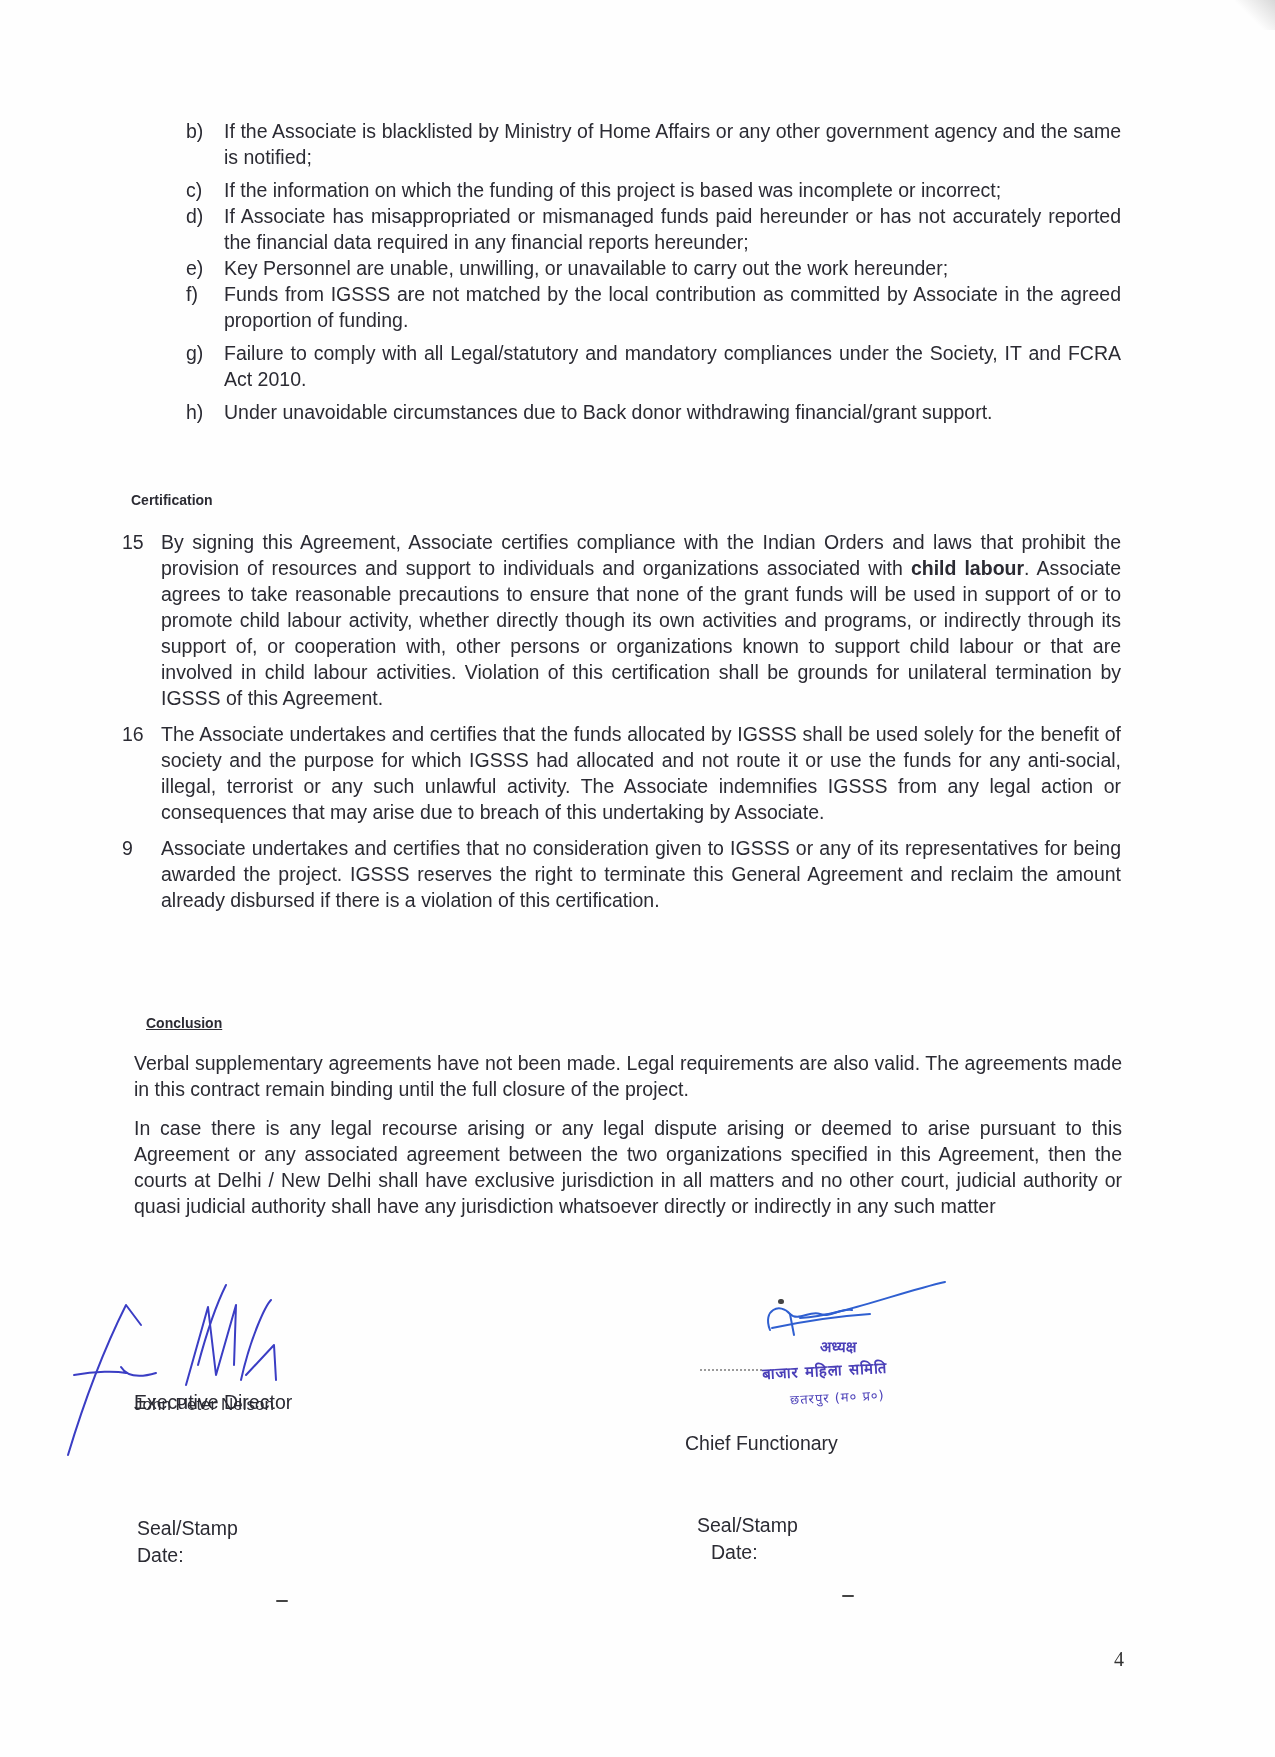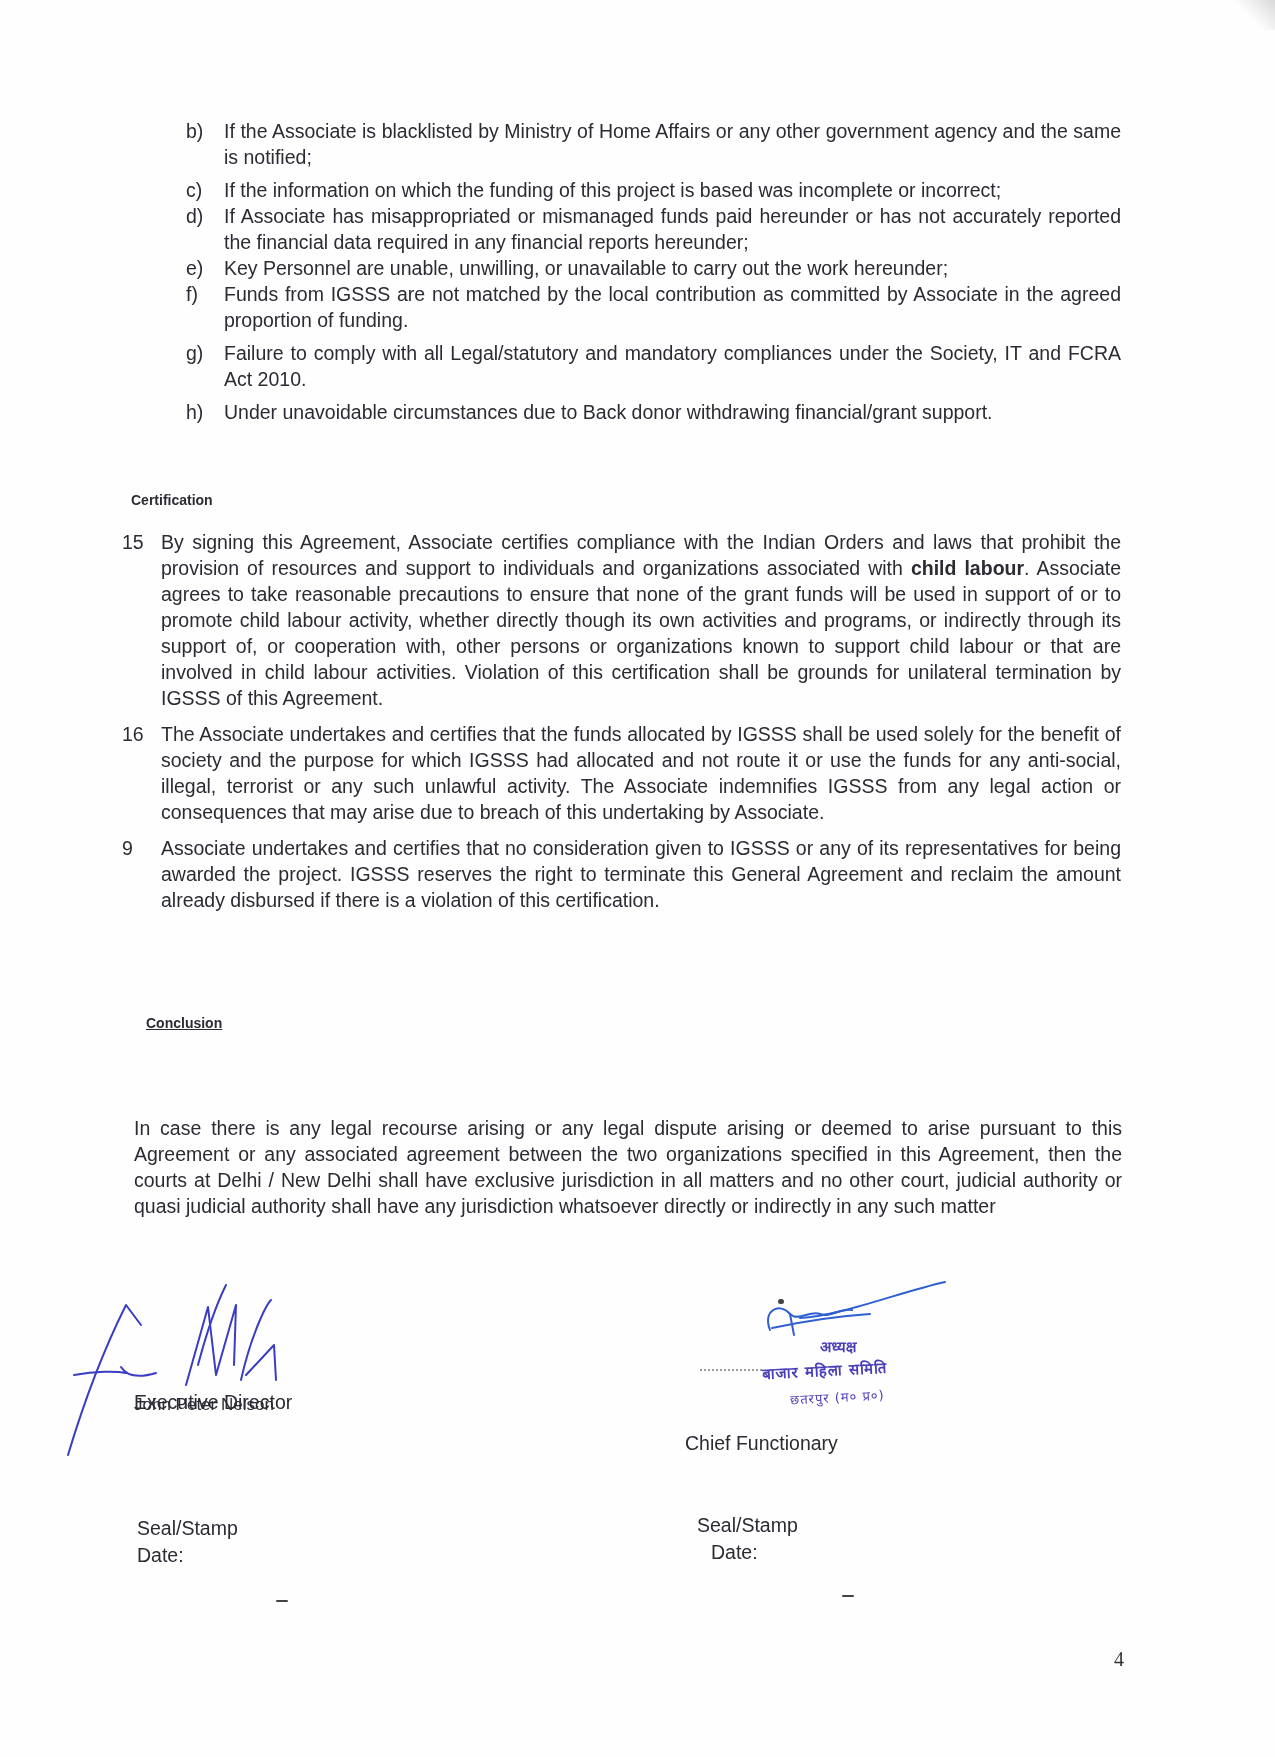--- a/index.html
+++ b/index.html
@@ -218,20 +218,21 @@
       <span class="num-label">16</span>
       <span class="num-body">The Associate undertakes and certifies that the funds allocated by IGSSS shall be used solely for the benefit of society and the purpose for which IGSSS had allocated and not route it or use the funds for any anti-social, illegal, terrorist or any such unlawful activity. The Associate indemnifies IGSSS from any legal action or consequences that may arise due to breach of this undertaking by Associate.</span>
     </div>
     <div class="num-item">
       <span class="num-label">9</span>
       <span class="num-body">Associate undertakes and certifies that no consideration given to IGSSS or any of its representatives for being awarded the project.  IGSSS reserves the right to terminate this General Agreement and reclaim the amount already disbursed if there is a violation of this certification.</span>
     </div>
   </div>
 
   <div class="heading concl">Conclusion</div>
+  <div class="concl-para p1 text">Verbal supplementary agreements have not been made. Legal requirements are also valid. The agreements made in this contract remain binding until the full closure of the project.</div>
   <div class="concl-para p2 text">In case there is any legal recourse arising or any legal dispute arising or deemed to arise pursuant to this Agreement or any associated agreement between the two organizations specified in this Agreement, then the courts at Delhi / New Delhi shall have exclusive jurisdiction in all matters and no other court, judicial authority or quasi judicial authority shall have any jurisdiction whatsoever directly or indirectly in any such matter</div>
 
   <svg class="sig-left-svg" viewBox="0 0 260 190" fill="none" stroke="#3a3dc4" stroke-width="2" stroke-linecap="round" stroke-linejoin="round">
     <path d="M2 180 C 20 120, 40 70, 60 30 L 75 50"></path>
     <path d="M8 100 C 30 96, 50 96, 60 98 M 55 92 C 60 100, 70 104, 90 98"></path>
     <path d="M132 90 C 140 60, 150 30, 160 10"></path>
     <path d="M120 110 L 142 32 L 150 100 L 170 30 L 168 90"></path>
     <path d="M175 105 C 185 60, 200 30, 205 25 M 180 100 L 208 70 L 210 105"></path>
   </svg>
   <div class="sig-name">John Peter Nelson</div>

